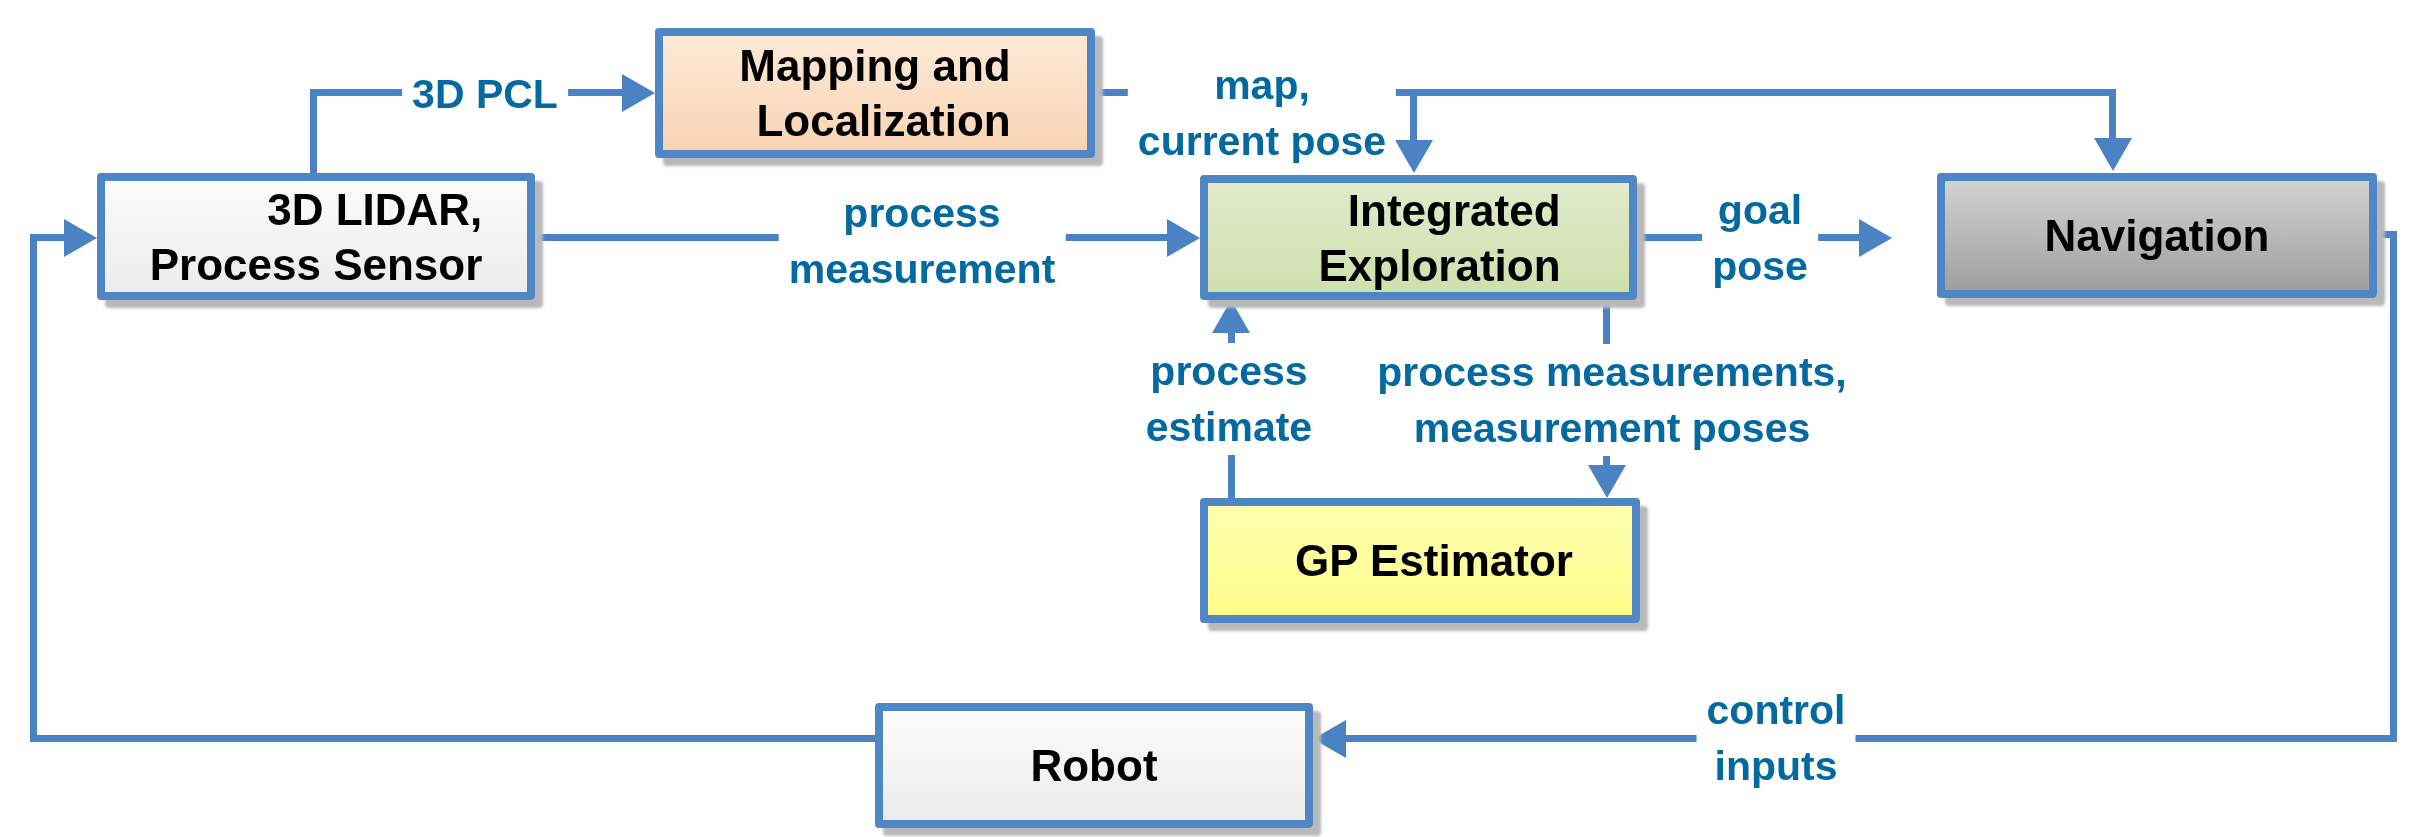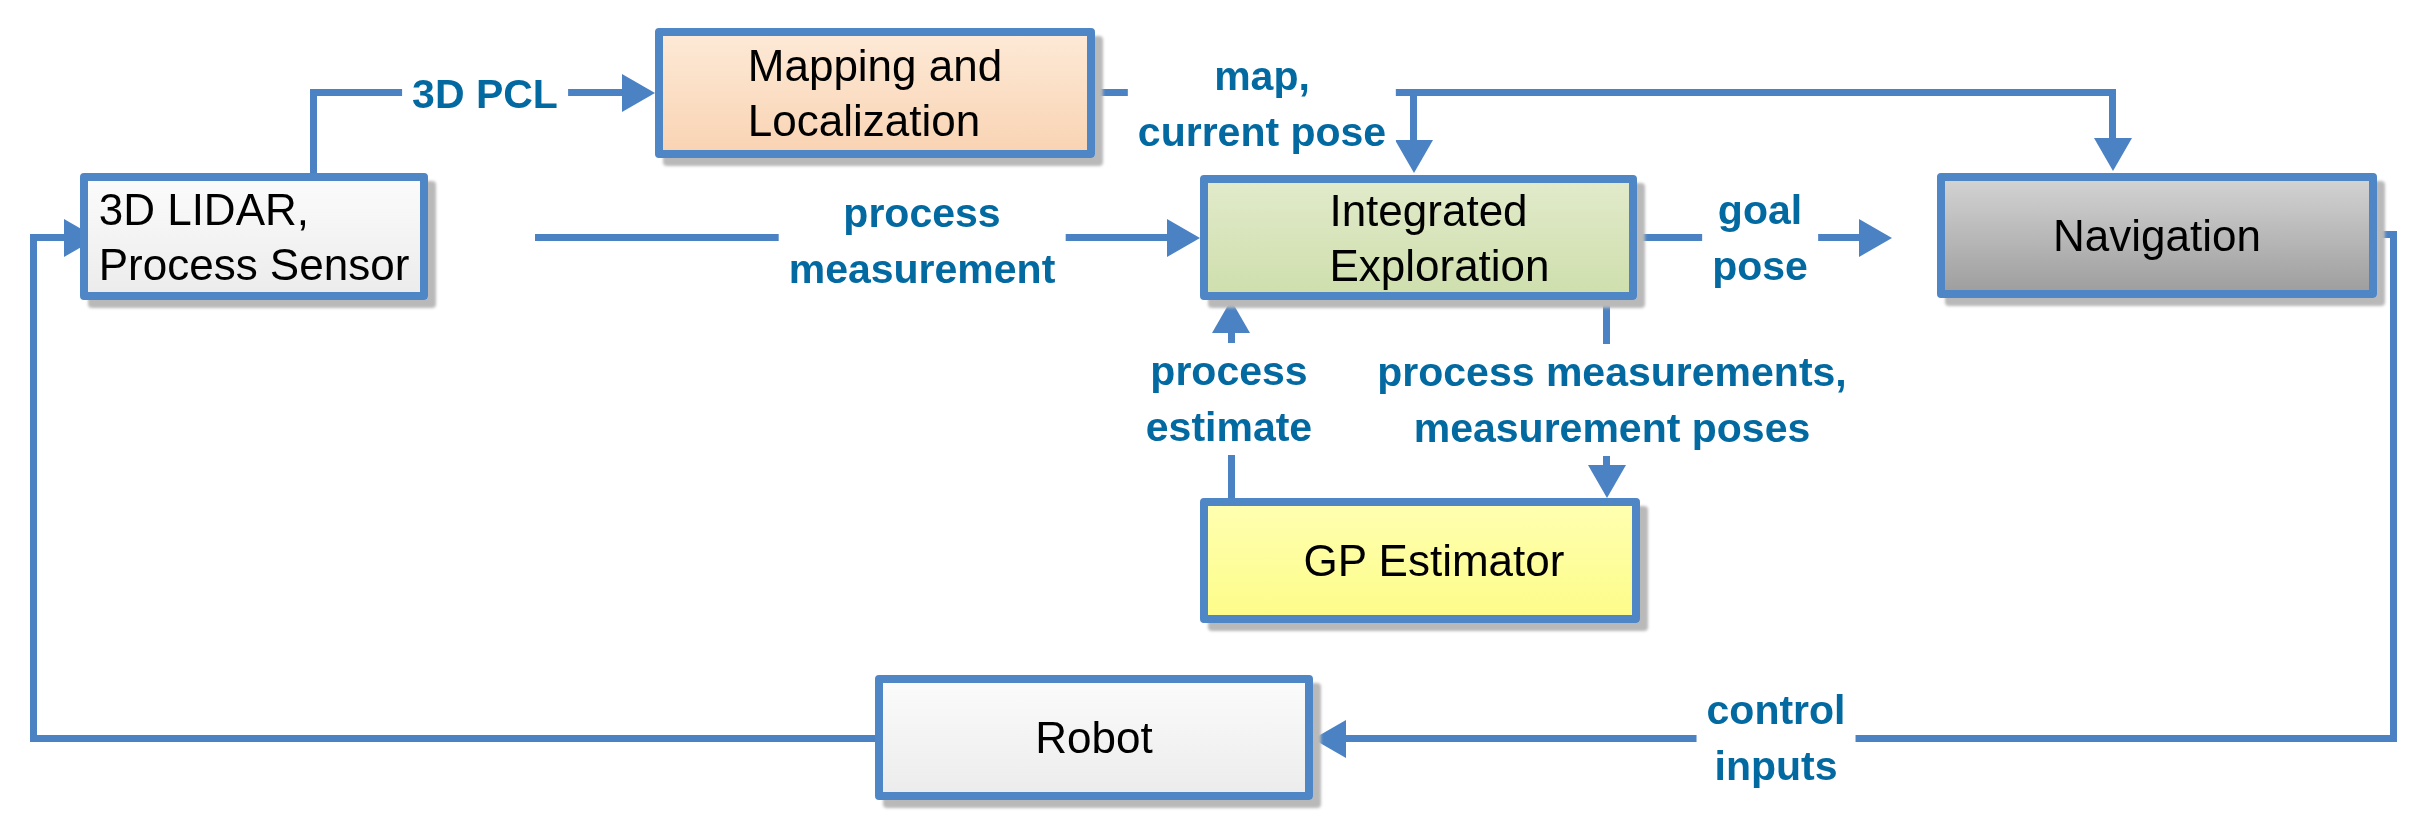--- a/index.html
+++ b/index.html
@@ -18,22 +18,22 @@
   .arrow-left{border-top:19px solid transparent;border-bottom:19px solid transparent;border-right:33px solid var(--line-blue);}
   .arrow-down{border-left:19px solid transparent;border-right:19px solid transparent;border-top:33px solid var(--line-blue);}
   .arrow-up{border-left:19px solid transparent;border-right:19px solid transparent;border-bottom:33px solid var(--line-blue);}
   
   .node{
     position:absolute;
     border:8px solid var(--box-border);
     border-radius:4px;
     box-shadow:8px 8px 3px #b9b9b9;
     display:flex;align-items:center;justify-content:center;
-    text-align:left;
-    font-weight:normal;font-size:44px;line-height:55px;color:#000;
+    text-align:right;
+    font-weight:bold;font-size:44px;line-height:55px;color:#000;
     white-space:pre-line;
     box-sizing:border-box;
   }
   .fill-peach   {background:linear-gradient(#fde9d6,#f9d4b4);}
   .fill-neutral {background:linear-gradient(#fbfbfb,#ececec);}
   .fill-green   {background:linear-gradient(#e1eaca,#cfdfad);padding-left:42px;}
   .fill-gray    {background:linear-gradient(#d2d2d2,#9f9f9f);}
   .fill-yellow  {background:linear-gradient(#ffffb0,#fdfc8a);padding-left:28px;}
   
   .edge-label{
@@ -78,35 +78,35 @@
   <div class="arrow arrow-left" style="left:1313px;top:720px;"></div>
 
   <div class="h-line" style="left:30px;top:735px;width:845px;height:7px;"></div>
   <div class="v-line" style="left:30px;top:234px;width:7px;height:508px;"></div>
   <div class="h-line" style="left:30px;top:234px;width:36px;height:7px;"></div>
   <div class="arrow arrow-right" style="left:64px;top:219px;"></div>
 
   <div class="node fill-peach" style="left:655px;top:28px;width:440px;height:130px;">Mapping and
 Localization</div>
 
-  <div class="node fill-neutral" style="left:80px;top:173px;width:348px;height:127px;">3D LIDAR,
+  <div class="node fill-neutral" style="left:97px;top:173px;width:438px;height:127px;">3D LIDAR,
 Process Sensor</div>
 
   <div class="node fill-green" style="left:1200px;top:175px;width:437px;height:125px;">Integrated
 Exploration</div>
 
   <div class="node fill-gray" style="left:1892px;top:173px;width:440px;height:125px;margin-left:45px;">Navigation</div>
 
   <div class="node fill-yellow" style="left:1200px;top:498px;width:440px;height:125px;">GP Estimator</div>
 
-  <div class="node fill-neutral" style="left:875px;top:675px;width:438px;height:125px;">Robot</div>
+  <div class="node fill-neutral" style="left:875px;top:703px;width:438px;height:125px;">Robot</div>
 
   <div class="edge-label" style="left:485px;top:94px;">3D PCL</div>
 
-  <div class="edge-label" style="left:1262px;top:104px;">map,
+  <div class="edge-label" style="left:1262px;top:113px;">map,
 current pose</div>
 
   <div class="edge-label" style="left:922px;top:241px;">process
 measurement</div>
 
   <div class="edge-label" style="left:1760px;top:238px;">goal
 pose</div>
 
   <div class="edge-label" style="left:1229px;top:399px;">process
 estimate</div>

